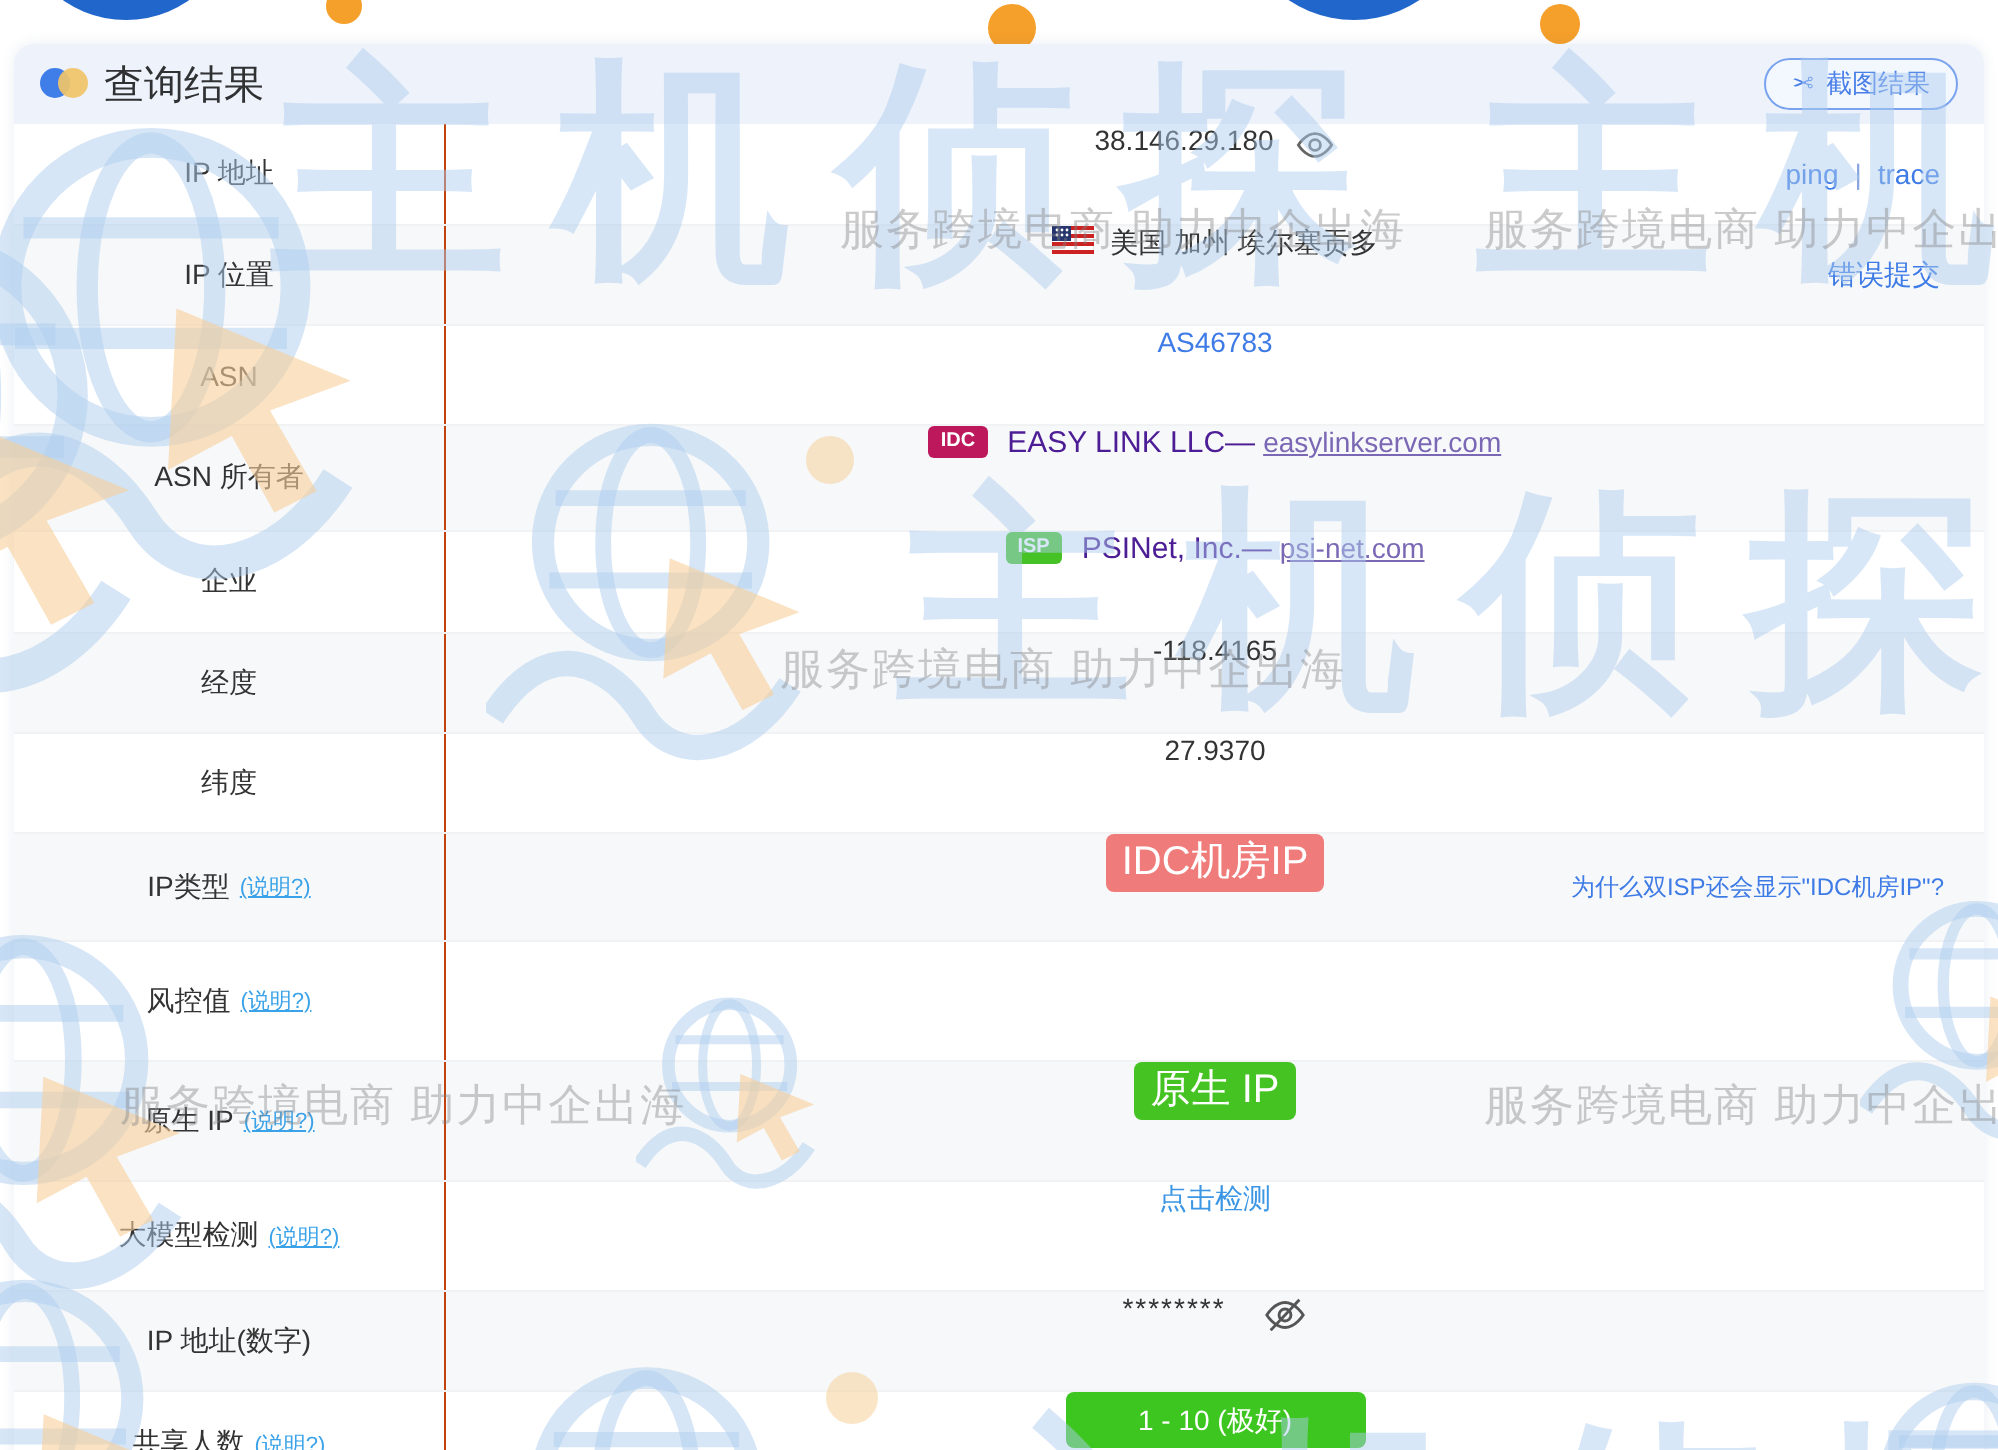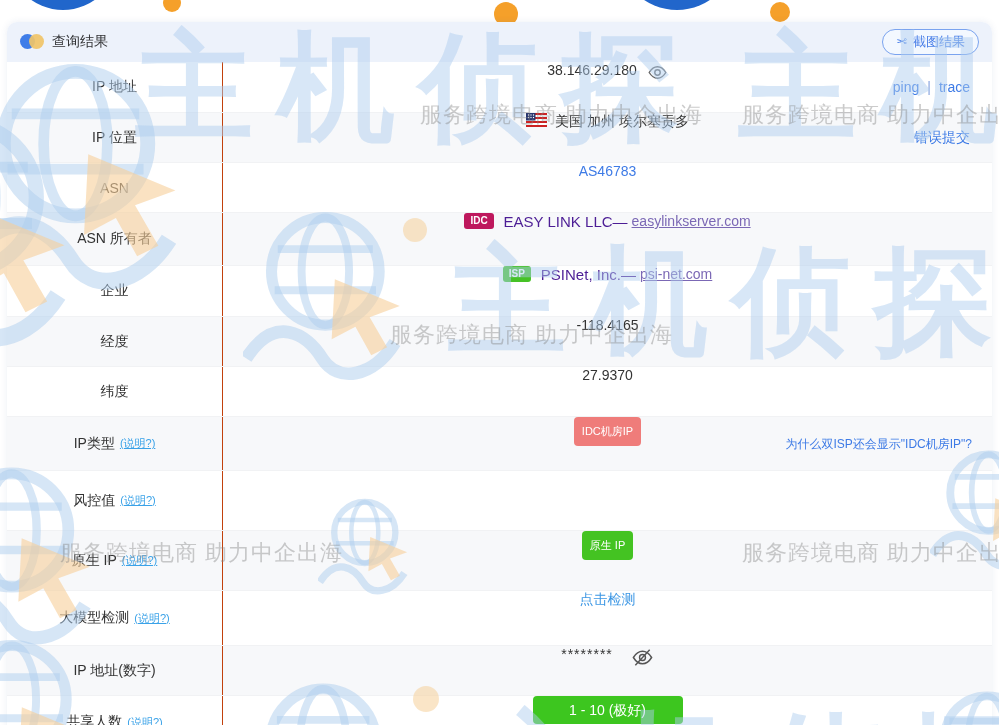--- a/index.html
+++ b/index.html
@@ -13,21 +13,21 @@
 
   
   .panel{position:absolute;left:7px;right:7px;top:22px;z-index:2;background:#fff;
          border-radius:10px 10px 0 0;box-shadow:0 0 7px rgba(60,90,150,.10)}
   .panel-header{height:40px;background:#edf2fb;border-radius:10px 10px 0 0;
                 display:flex;align-items:center;padding:0 13px}
   .venn{position:relative;width:26px;height:16px;flex:0 0 auto}
   .venn i{position:absolute;top:0;width:15px;height:15px;border-radius:50%;display:block}
   .venn .c1{left:0;background:#3f7de8}
   .venn .c2{left:9px;background:#f0c468;opacity:.92}
-  .panel-title{font-size:14px;color:#303133;margin-left:6px}
+  .panel-title{font-size:20px;color:#303133;margin-left:6px}
   .shot-btn{margin-left:auto;display:flex;align-items:center;gap:6px;cursor:pointer;
             border:1px solid #7aa3ef;background:#f3f8ff;color:#4a7fe8;font-size:13px;
             border-radius:15px;padding:4px 13px;line-height:16px}
   .scissors{display:inline-block;transform:scaleX(-1);font-size:13px}
 
   
   .row{display:flex;position:relative;border-bottom:1px solid #f1f2f4;background:#fff}
   .row.alt{background:#f7f8fa}
   .row-label{width:215px;flex:0 0 auto;border-right:1px solid #c2410c;
              display:flex;align-items:center;justify-content:center;gap:5px;
@@ -38,21 +38,21 @@
   .side{position:absolute;right:22px;top:50%;transform:translateY(-50%);
         display:flex;align-items:center;gap:8px;font-size:14px}
   a,.lnk{color:#3e7be6;cursor:pointer}
   .sep{color:#8aa6e0;text-decoration:none}
   .vlnk{color:#7b68b5;text-decoration:underline;cursor:pointer}
   .q-lnk{font-size:12px}
   .org-name{font-size:15px;color:#4c1d95;margin:0 4px 0 10px}
   .chip{font-size:10px;font-weight:bold;color:#fff;border-radius:3px;padding:3px 6px;line-height:10px}
   .chip.idc{background:#be185d}
   .chip.isp{background:#46c226}
-  .big-badge{color:#fff;font-size:11px;border-radius:4px;padding:7px 8px;line-height:15px}
+  .big-badge{color:#fff;font-size:20px;border-radius:4px;padding:7px 8px;line-height:15px}
   .big-badge.red{background:#ef7c7a}
   .big-badge.green{background:#44c322}
   .wide-badge{background:#3dc61f;color:#fff;font-size:14px;border-radius:4px;
               width:150px;text-align:center;padding:6px 0;line-height:16px}
   .risk-wrap{display:flex;align-items:center;gap:7px}
   .sq{width:14px;height:14px;display:inline-block}
   .sq0{background:#0c7a0c}.sq1{background:#b2d465}.sq2{background:#e3d204}
   .sq3{background:#f9a306}.sq4{background:#f32a12}
   .scale{display:flex;gap:2px}
   .risk-bar{width:118px;background:#44c31d;color:#fff;border-radius:3px;

